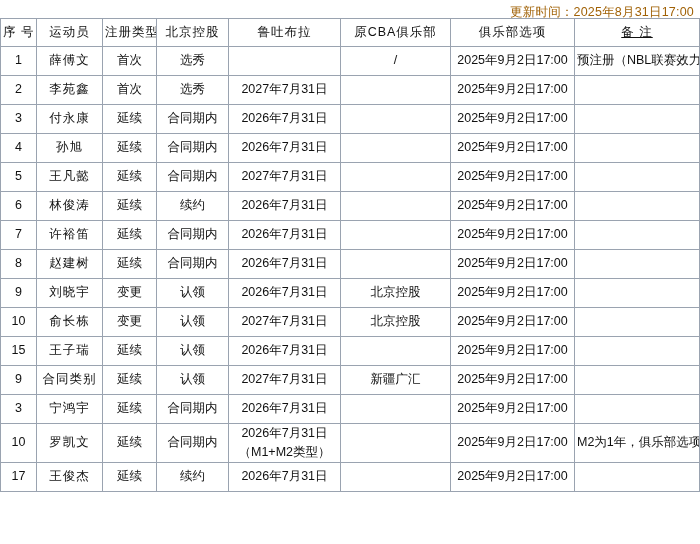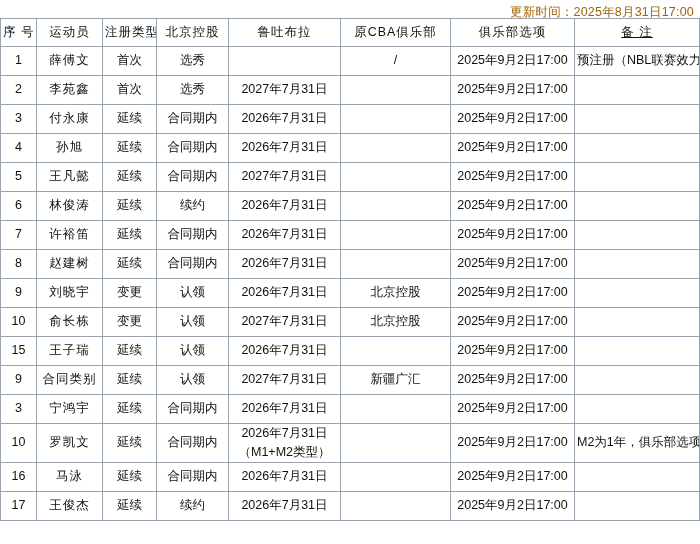--- a/index.html
+++ b/index.html
@@ -267,30 +267,20 @@
         <td class="tall">合同期内</td>
         <td class="tall">
           <span class="two-line">2026年7月31日</span>
           <span class="two-line">（M1+M2类型）</span>
         </td>
         <td class="tall"></td>
         <td class="tall">2025年9月2日17:00</td>
         <td class="tall">M2为1年，俱乐部选项</td>
       </tr>
 
-      <tr>
-        <td>16</td>
-        <td class="athlete">马泳</td>
-        <td>延续</td>
-        <td>合同期内</td>
-        <td>2026年7月31日</td>
-        <td></td>
-        <td>2025年9月2日17:00</td>
-        <td></td>
-      </tr>
 
       <tr>
         <td>17</td>
         <td class="athlete">王俊杰</td>
         <td>延续</td>
         <td>续约</td>
         <td>2026年7月31日</td>
         <td></td>
         <td>2025年9月2日17:00</td>
         <td></td>

